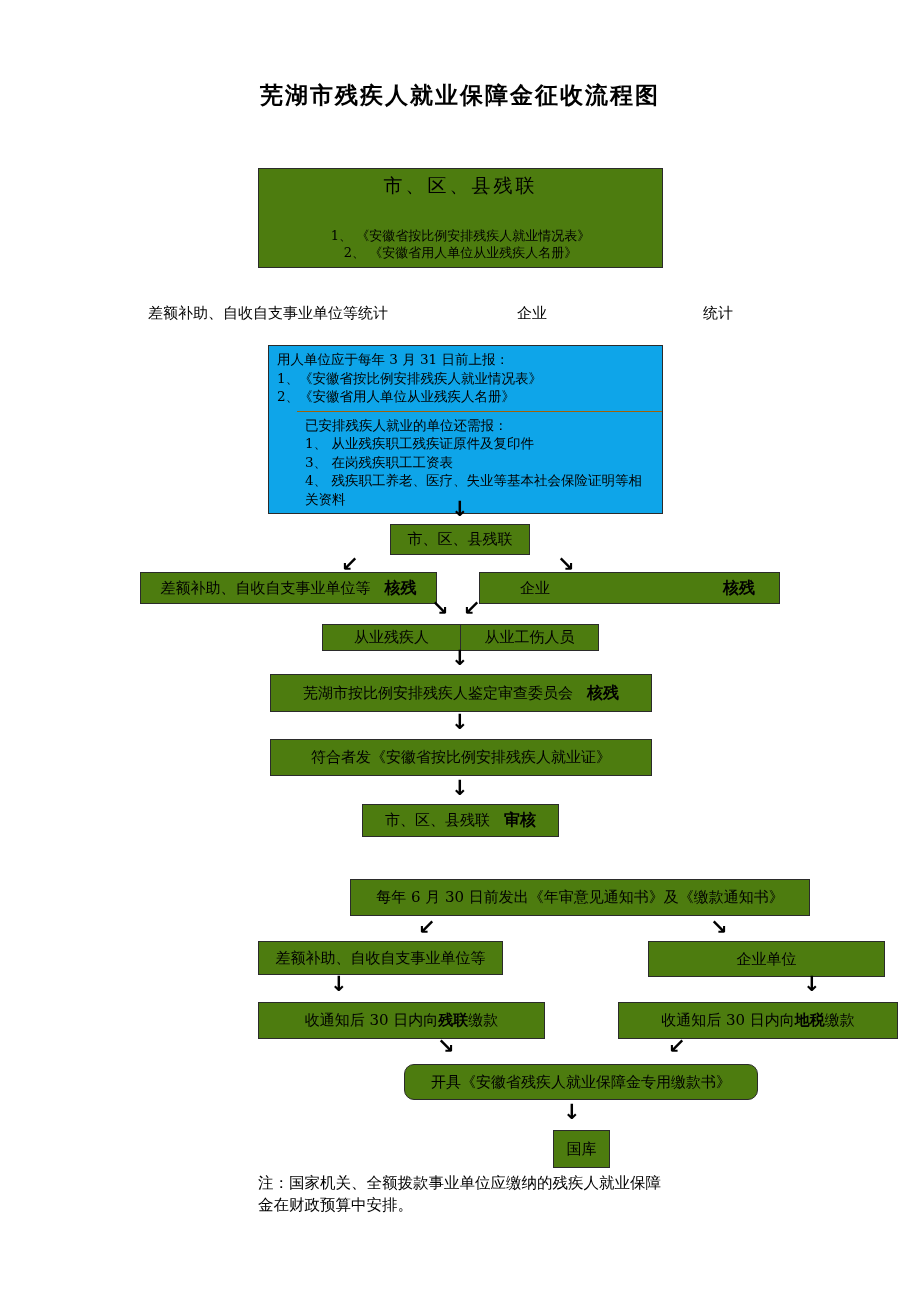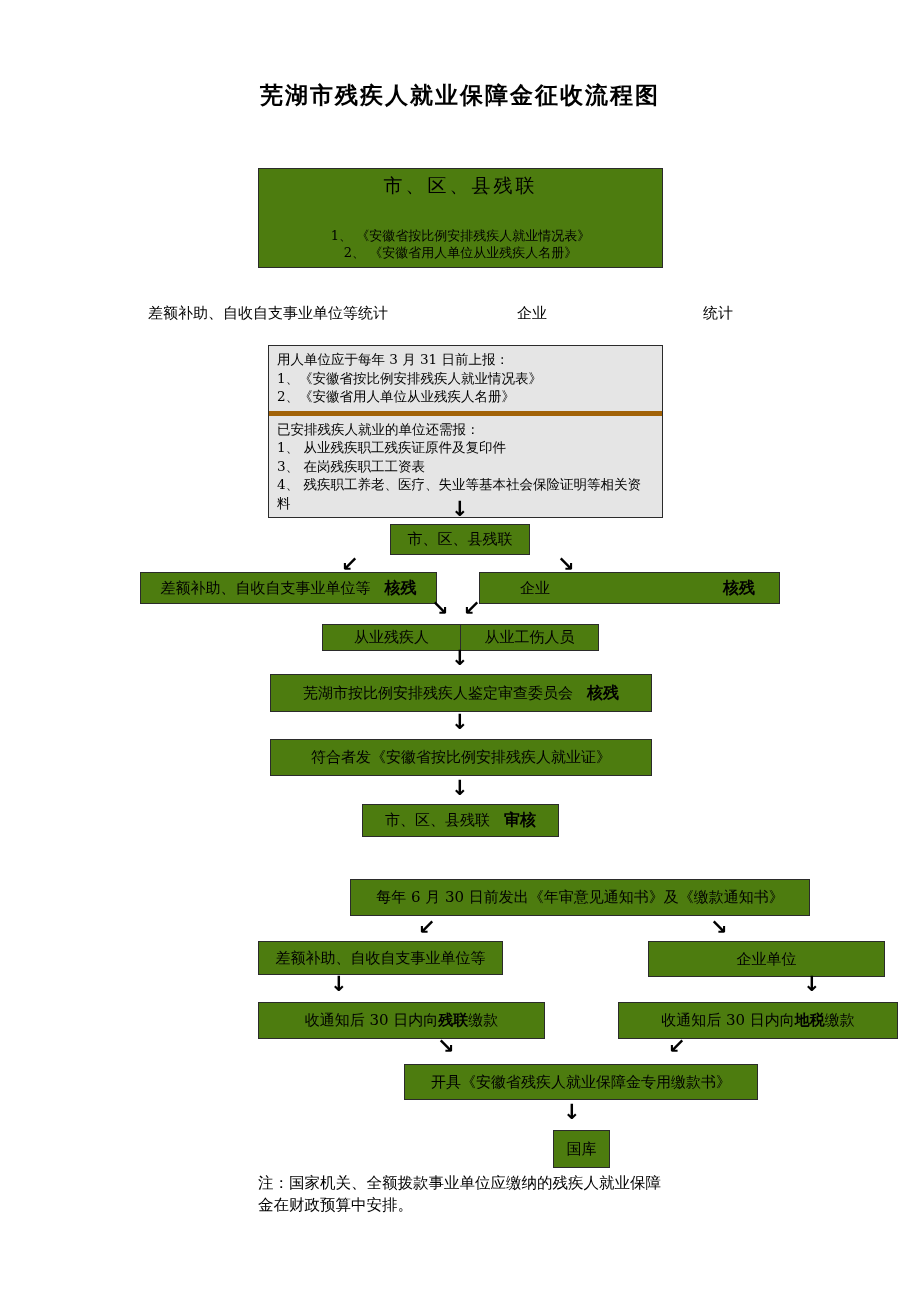--- a/index.html
+++ b/index.html
@@ -15,25 +15,25 @@
     position:absolute;border:1px solid #2b2b2b;background:#4d7c0f;
     display:flex;align-items:center;justify-content:center;
     font-size:15px;white-space:nowrap;box-sizing:border-box;
   }
   .tag{font-weight:bold;font-size:16px;margin-left:14px;}
   .boxa{flex-direction:column;justify-content:space-between;padding:4px 0 6px 0;white-space:normal;}
   .boxa-head{font-size:19px;letter-spacing:3px;}
   .boxa-items{font-size:13px;text-align:center;line-height:17px;}
   .lbl{position:absolute;font-size:15px;}
   .bigbox{
-    position:absolute;border:1px solid #2b2b2b;background:#e5e5e5;box-sizing:border-box;
+    position:absolute;border:1px solid #2b2b2b;background:#0ea5e9;box-sizing:border-box;
     font-size:13.5px;
   }
   .sec{padding:4px 8px 5px 8px;line-height:18.5px;}
-  .sec2{border-top:5px solid #a16207;}
+  .sec2{border-top:1px solid #a16207;margin-left:28px;}
   .splitcell{flex:1;display:flex;align-items:center;justify-content:center;height:100%;}
   .splitcell.first{border-right:1px solid #2b2b2b;}
   .spread{justify-content:space-between;padding:0 24px 0 40px;}
   .arrow{
     position:absolute;font-family:"DejaVu Sans","Liberation Sans",sans-serif;
     font-weight:bold;font-size:21px;line-height:1;color:#000;
   }
   .note{
     position:absolute;left:258px;top:1172px;width:414px;
     font-size:15.5px;line-height:1.45;white-space:normal;
@@ -142,21 +142,21 @@
   </div>
   <div class="box" style="left:618px;top:1002px;width:280px;height:37px;">
     <span>收通知后 30 日内向</span>
       <b>地税</b>
       <span>缴款</span>
   </div>
 
   <div class="arrow" style="left:437px;top:1036px;">↘</div>
   <div class="arrow" style="left:668px;top:1036px;">↙</div>
 
-  <div class="box" style="left:404px;top:1064px;width:354px;height:36px;">
+  <div class="box" style="left:404px;top:1064px;width:354px;height:36px;border-radius:10px;">
     <span>开具《安徽省残疾人就业保障金专用缴款书》</span>
   </div>
 
   <div class="arrow" style="left:563px;top:1102px;">↓</div>
 
   <div class="box" style="left:553px;top:1130px;width:57px;height:38px;">
     <span>国库</span>
   </div>
 
   <div class="note">注：国家机关、全额拨款事业单位应缴纳的残疾人就业保障金在财政预算中安排。</div>

